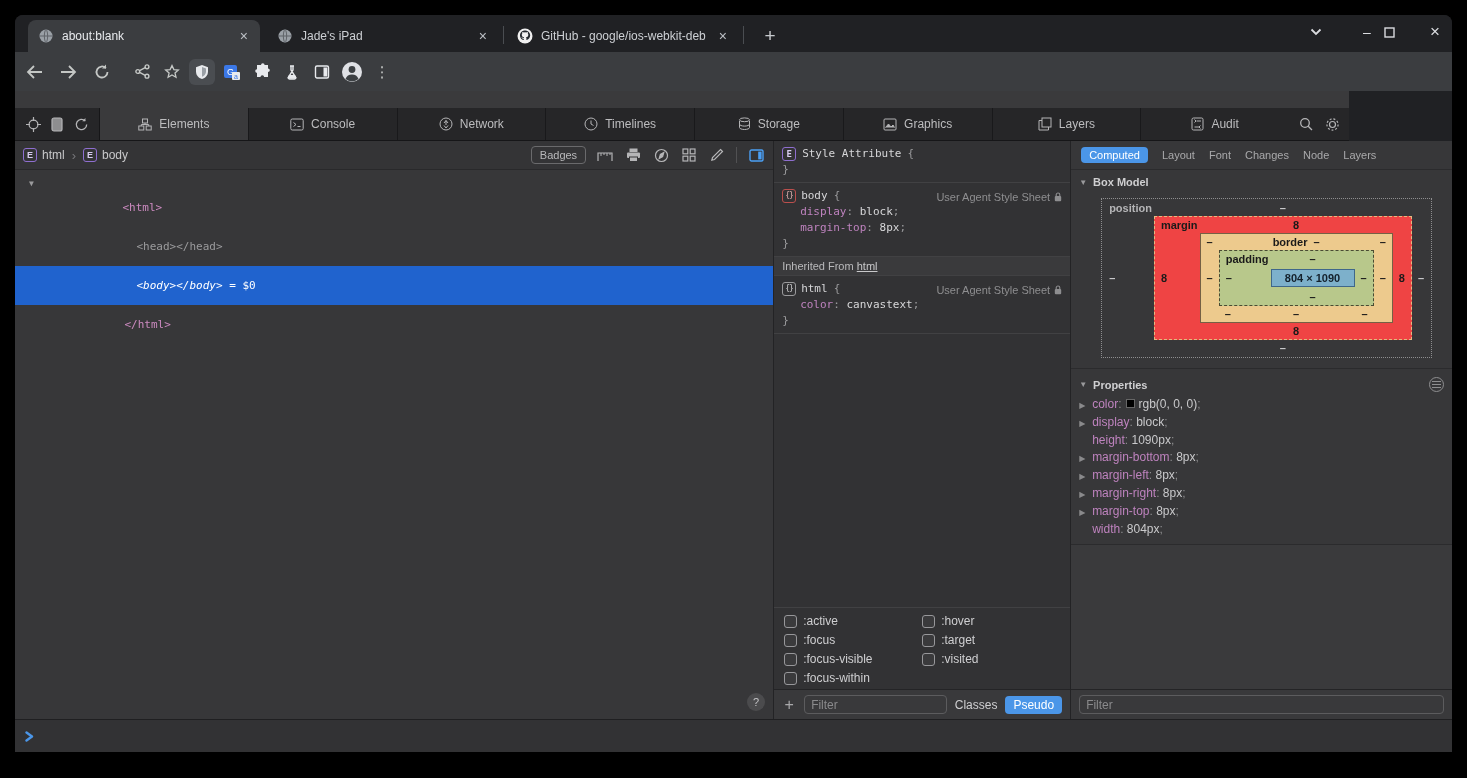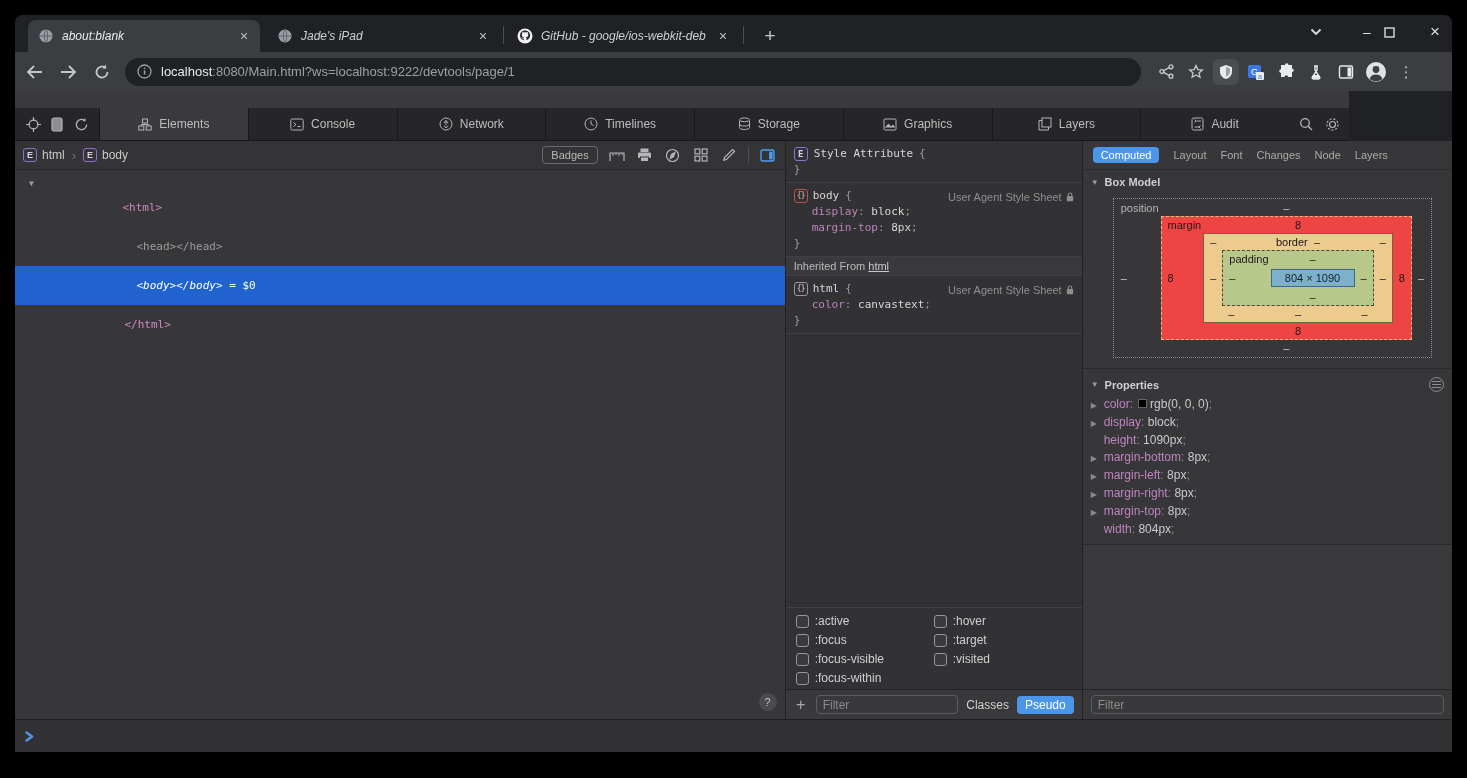--- a/index.html
+++ b/index.html
@@ -4,21 +4,21 @@
 <style>
   * { margin:0; padding:0; box-sizing:border-box; }
   html,body { width:1467px; height:778px; background:#000; overflow:hidden;
     font-family:"Liberation Sans", sans-serif; }
   .win { position:absolute; left:15px; top:15px; width:1437px; height:737px;
     background:#202124; border-radius:8px 8px 0 0; overflow:hidden; }
 
   
   .tabstrip { position:relative; height:37px; background:#202124; }
   .tab { position:absolute; top:5px; height:32px; width:232px; display:flex; align-items:center;
-    padding:0 10px; color:#cdd0d4; font-size:12px; border-radius:8px 8px 0 0; cursor:default;font-style:italic; }
+    padding:0 10px; color:#cdd0d4; font-size:12px; border-radius:8px 8px 0 0; cursor:default; }
   .tab.active { background:#3b3d40; color:#e8eaed; }
   .tab .fav { width:16px; height:16px; flex:0 0 16px; margin-right:8px; }
   .tab .t { flex:1; white-space:nowrap; overflow:hidden; }
   .tab .x { color:#bdc1c6; font-size:14px; padding:0 2px; }
   .tabsep { position:absolute; top:11px; width:1px; height:18px; background:#4a4d51; }
   .newtab { position:absolute; left:742px; top:8px; width:26px; height:26px; color:#c7cacd;
     font-size:19px; text-align:center; line-height:25px; border-radius:50%; }
   .wctr { position:absolute; top:0; height:34px; display:flex; align-items:center; color:#dadce0; }
   .wbtn { width:34px; text-align:center; font-size:14px; }
 
@@ -107,21 +107,21 @@
     font-size:11px; color:#a9a9ab; border-bottom:1px solid #2b2b2d; }
   .rtab.active { background:#4b96e8; color:#fff; border-radius:4px; padding:2px 8px; }
   .secttl { display:flex; align-items:center; gap:6px; padding:6px 8px 2px;
     color:#cfcfd1; font-size:11px; font-weight:bold; }
   .secttl .tri { color:#9a9a9c; font-size:8px; }
   .hamb { margin-left:auto; width:15px; height:15px; border:1px solid #8e8e90; border-radius:50%;
     display:flex; flex-direction:column; justify-content:center; gap:2px; padding:0 2px; }
   .hamb i { display:block; height:1px; background:#8e8e90; }
 
   
-  .bmwrap { padding:8px 20px 10px 30px; }
+  .bmwrap { padding:8px 20px 10px 30px;font-weight:bold; }
   .bm { display:grid; grid-template-columns:auto 1fr auto; font-size:11px; color:#1a1a1a; }
   .bm > .lbl { grid-row:1; grid-column:1; padding:2px 2px 2px 6px; }
   .bm > .vt { grid-row:1; grid-column:2; text-align:center; padding:2px; }
   .bm > .vl { grid-row:2; grid-column:1; align-self:center; padding:0 6px; }
   .bm > .ch { grid-row:2; grid-column:2; }
   .bm > .vr { grid-row:2; grid-column:3; align-self:center; padding:0 6px; }
   .bm > .vb { grid-row:3; grid-column:2; text-align:center; padding:2px; }
   .bm-pos { border:1px dotted #8e8e90; color:#cdcdcf; padding:1px; }
   .bm-pos > .lbl { color:#b5b5b7; }
   .bm-mar { background:#ef4444; border:1px dashed #e3bb80; }
@@ -215,31 +215,20 @@
       <svg width="17" height="14" viewBox="0 0 17 14">
           <path d="M9 1l6 6-6 6M15 7H1" stroke="#c4c7c5" stroke-width="1.8" fill="none"></path>
         </svg>
     </span>
     <span class="navic">
       <svg width="16" height="16" viewBox="0 0 16 16">
           <path d="M13.5 8a5.5 5.5 0 1 1-1.6-3.9" stroke="#c4c7c5" stroke-width="1.8" fill="none"></path>
           <path d="M12 0.6v4h-4z" fill="#c4c7c5"></path>
         </svg>
     </span>
-    <div class="omni">
-      <span style="margin-right:9px;">
-        <svg width="15" height="15" viewBox="0 0 15 15">
-            <circle cx="7.5" cy="7.5" r="6.5" stroke="#9aa0a6" stroke-width="1.3" fill="none"></circle>
-            <rect x="6.8" y="6.4" width="1.5" height="4.2" fill="#9aa0a6"></rect>
-            <rect x="6.8" y="3.6" width="1.5" height="1.5" fill="#9aa0a6"></rect>
-          </svg>
-      </span>
-      <span class="host">localhost</span>
-        <span>:8080/Main.html?ws=localhost:9222/devtools/page/1</span>
-    </div>
     <div class="ricons">
       <span class="ric">
         <svg width="15" height="15" viewBox="0 0 15 15" stroke="#c4c7c5" stroke-width="1.4" fill="none">
             <circle cx="12" cy="2.8" r="1.9"></circle>
             <circle cx="2.8" cy="7.5" r="1.9"></circle>
             <circle cx="12" cy="12.2" r="1.9"></circle>
             <path d="M4.6 6.6 10.2 3.6M4.6 8.4l5.6 3"></path>
           </svg>
       </span>
       <span class="ric">

